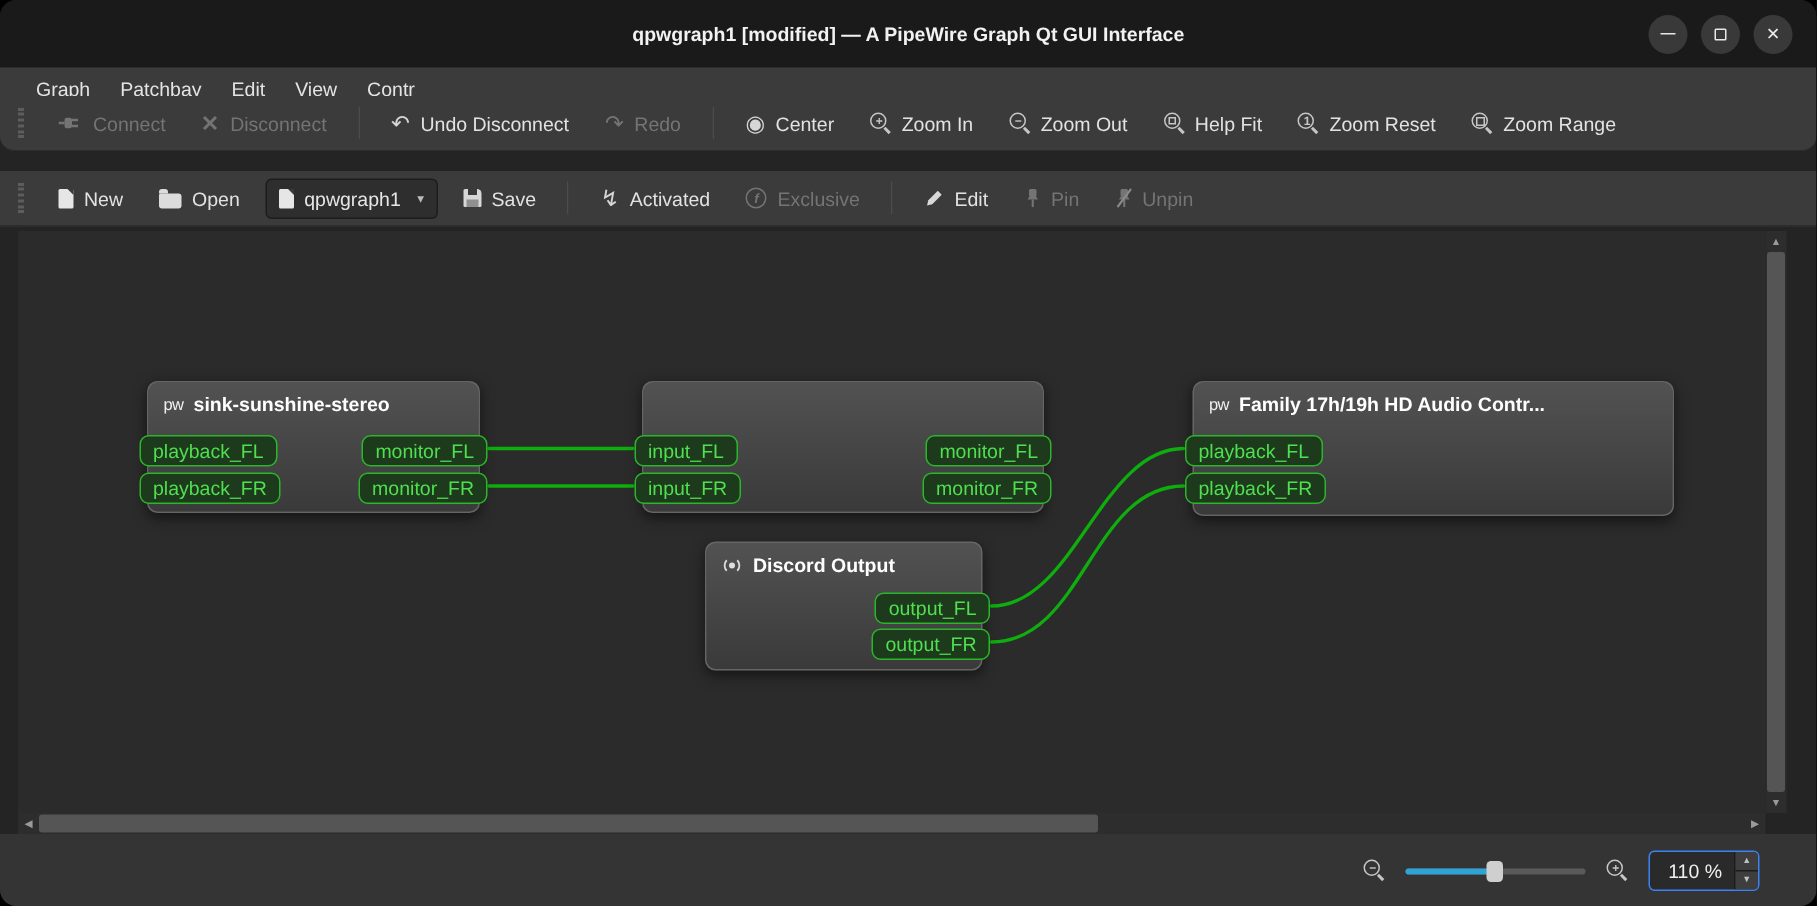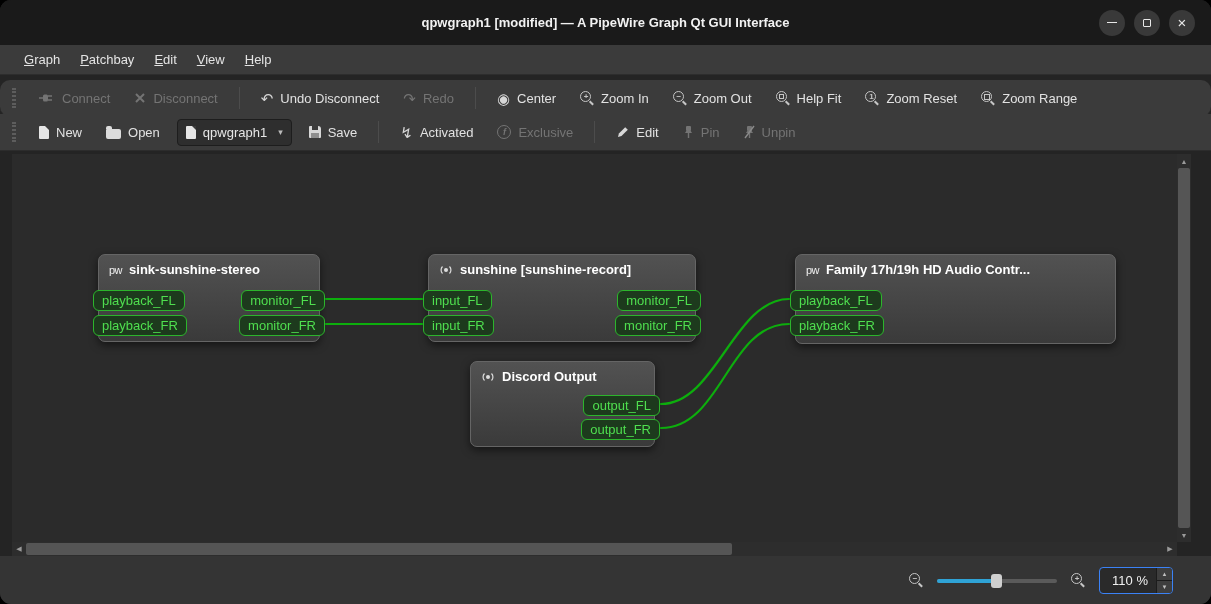--- a/index.html
+++ b/index.html
@@ -20,21 +20,21 @@
 
   
   .menubar { position:absolute; left:0; top:45px; right:0; height:30px; background:#3b3b3b;
              border-bottom:1px solid #2d2d2d; display:flex; align-items:center; padding-left:14px; }
   .menu-item { display:inline-block; padding:4px 10px; color:#e4e4e4; }
   .menu-item::first-letter { text-decoration:underline; }
 
   
   .toolbar { position:absolute; left:0; right:0; background:#3b3b3b; border-bottom:1px solid #2c2c2c;
              display:flex; align-items:center; padding-left:12px; gap:10px; }
-  .toolbar1 { top:80px; height:37px;border-radius:10px; }
+  .toolbar1 { top:64px; height:37px;border-radius:10px; }
   .toolbar2 { top:114px; height:37px; }
   .tb-handle { width:3px; height:20px; border-left:2px dotted #5d5d5d; border-right:2px dotted #5d5d5d; margin-right:6px; }
   .tb-sep { width:1px; height:22px; background:#2b2b2b; border-right:1px solid #4c4c4c; margin:0 4px; }
   .tbtn { display:inline-flex; align-items:center; gap:7px; height:28px; padding:0 7px; border-radius:4px; color:#e2e2e2; cursor:default; white-space:nowrap; }
   .tbtn.disabled { color:#747474; }
 
   
   .mag { position:relative; display:inline-block; width:14px; height:14px; flex:0 0 auto; }
   .mag::before { content:""; position:absolute; left:0; top:0; width:9px; height:9px; border:1.5px solid #c6c6c6; border-radius:50%; }
   .mag::after { content:""; position:absolute; width:5px; height:1.7px; background:#c6c6c6; transform:rotate(45deg); left:9px; top:11px; }
@@ -115,21 +115,21 @@
             <span class="close-glyph">×</span>
           </div>
       </div>
     </div>
 
     <div class="menubar">
       <span class="menu-item">Graph</span>
       <span class="menu-item">Patchbay</span>
       <span class="menu-item">Edit</span>
       <span class="menu-item">View</span>
-      <span class="menu-item">Help</span>
+      <span class="menu-item">Contr</span>
     </div>
 
     <div class="toolbar toolbar1">
       <span class="tb-handle"></span>
 
       <span class="tbtn disabled">
         <svg width="16" height="12" viewBox="0 0 16 12">
           <path d="M0 6 h4" stroke="#747474" stroke-width="1.6"></path>
           <rect x="4" y="2.5" width="5" height="7" rx="1.5" fill="#747474"></rect>
           <path d="M9 4 h4 M9 8 h4" stroke="#747474" stroke-width="1.6"></path>
@@ -279,27 +279,20 @@
             <span class="pw-glyph">pw</span>
             <span>sink-sunshine-stereo</span>
           </div>
           <div class="port left" style="top:35px;">playback_FL</div>
           <div class="port left" style="top:60px;">playback_FR</div>
           <div class="port right" style="top:35px;">monitor_FL</div>
           <div class="port right" style="top:60px;">monitor_FR</div>
         </div>
 
         <div class="node" style="left:416px; top:100px; width:268px; height:88px;">
-          <div class="node-title">
-            <svg width="14" height="14" viewBox="0 0 14 14">
-              <circle cx="7" cy="7" r="2" fill="#dddddd"></circle>
-              <path d="M3.5 3.5 a5 5 0 0 0 0 7 M10.5 3.5 a5 5 0 0 1 0 7" stroke="#dddddd" stroke-width="1.2" fill="none"></path>
-            </svg>
-            <span>sunshine [sunshine-record]</span>
-          </div>
           <div class="port left" style="top:35px;">input_FL</div>
           <div class="port left" style="top:60px;">input_FR</div>
           <div class="port right" style="top:35px;">monitor_FL</div>
           <div class="port right" style="top:60px;">monitor_FR</div>
         </div>
 
         <div class="node" style="left:783px; top:100px; width:321px; height:90px;">
           <div class="node-title">
             <span class="pw-glyph">pw</span>
             <span>Family 17h/19h HD Audio Contr...</span>

